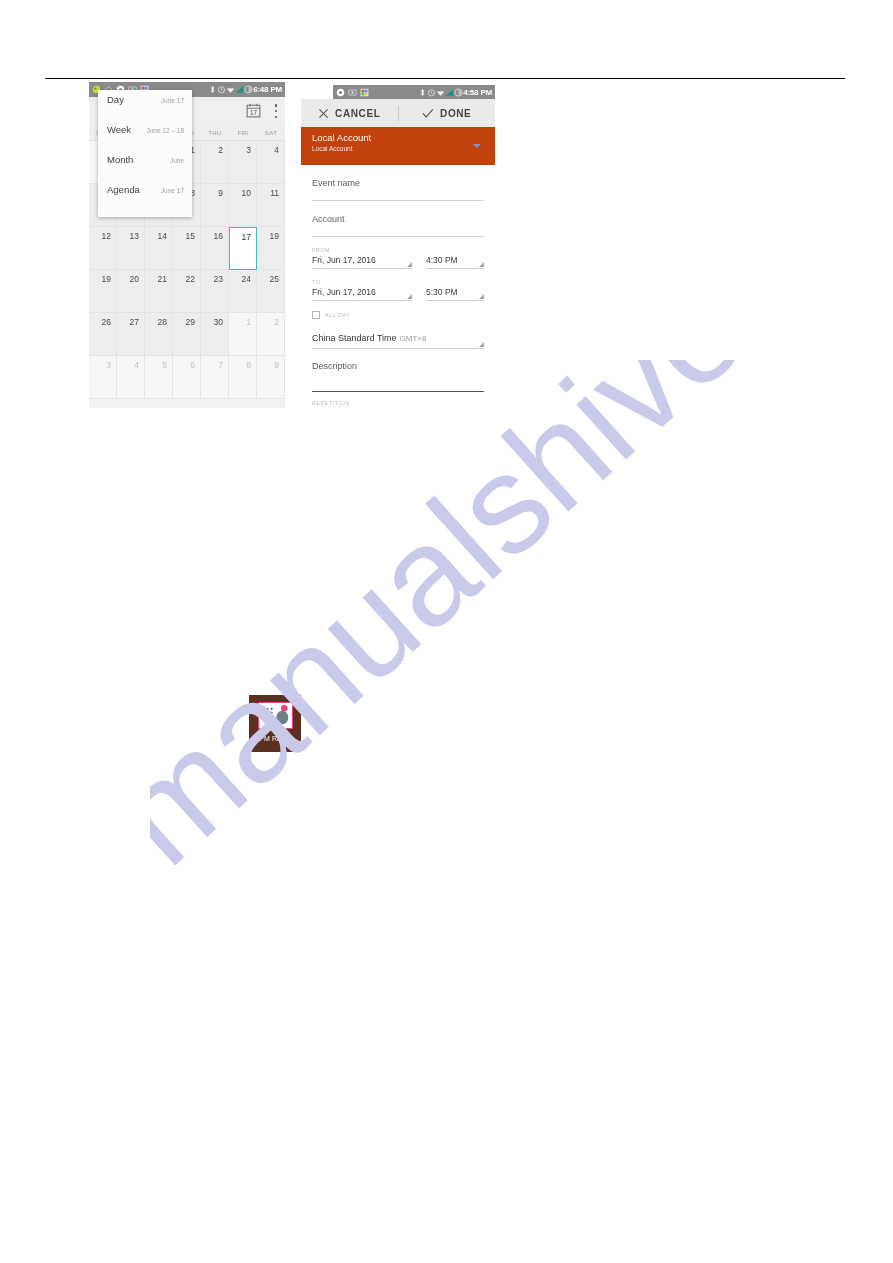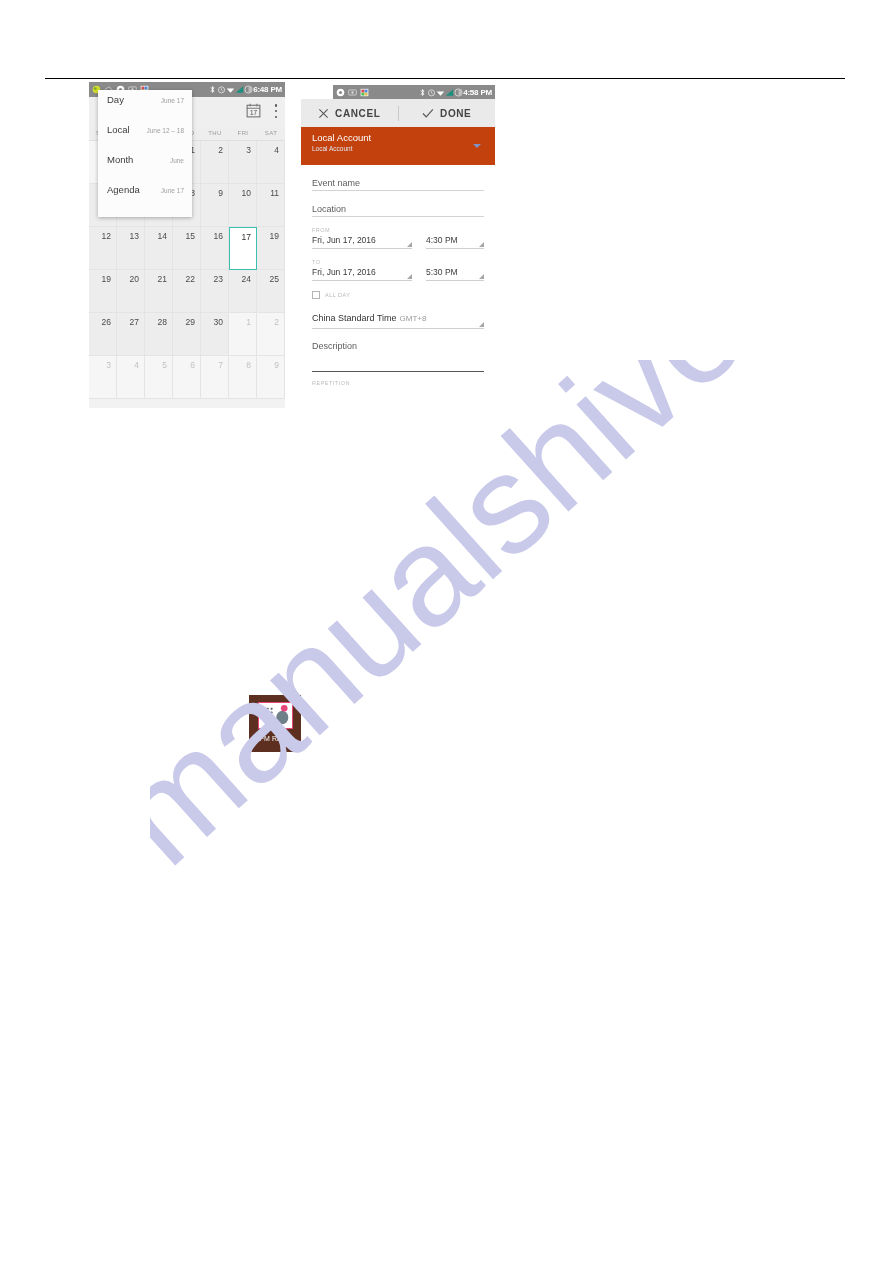--- a/index.html
+++ b/index.html
@@ -260,21 +260,21 @@
     border-left: 4px solid transparent;
     border-right: 4px solid transparent;
     border-top: 4px solid #7f93c6;
   }
 
   .ev-body { padding: 0 11px; box-sizing: border-box; }
 
   .ev-field {
     margin-top: 11px;
     border-bottom: 1px solid #d2d2d2;
-    padding-bottom: 0;
+    padding-bottom: 10px;
   }
   .ev-field-text {
     font-size: 9px;
     color: #5d5d5d;
     line-height: 14px;
   }
 
   .ev-dt-group { margin-top: 9px; }
   .ev-dt-caption {
     font-size: 5.5px;
@@ -597,21 +597,21 @@
         <span class="d">9</span>
       </div>
     </div>
 
   <div class="cal-dropdown">
       <div class="dd-item">
         <span class="dd-label">Day</span>
         <span class="dd-sub">June 17</span>
       </div>
       <div class="dd-item">
-        <span class="dd-label">Local</span>
+        <span class="dd-label">Week</span>
         <span class="dd-sub">June 12 – 18</span>
       </div>
       <div class="dd-item">
         <span class="dd-label">Month</span>
         <span class="dd-sub">June</span>
       </div>
       <div class="dd-item">
         <span class="dd-label">Agenda</span>
         <span class="dd-sub">June 17</span>
       </div>
@@ -683,21 +683,21 @@
     <div class="ev-account-caret"></div>
   </div>
 
   <div class="ev-body">
 
     <div class="ev-field">
       <div class="ev-field-text">Event name</div>
     </div>
 
     <div class="ev-field">
-      <div class="ev-field-text">Location</div>
+      <div class="ev-field-text">Account</div>
     </div>
 
     <div class="ev-dt-group">
       <div class="ev-dt-caption">FROM</div>
       <div class="ev-dt-row">
         <div class="ev-spinner wide">
           <div class="ev-spinner-text">Fri, Jun 17, 2016</div>
           <div class="ev-spinner-arrow"></div>
         </div>
         <div class="ev-spinner narrow">

